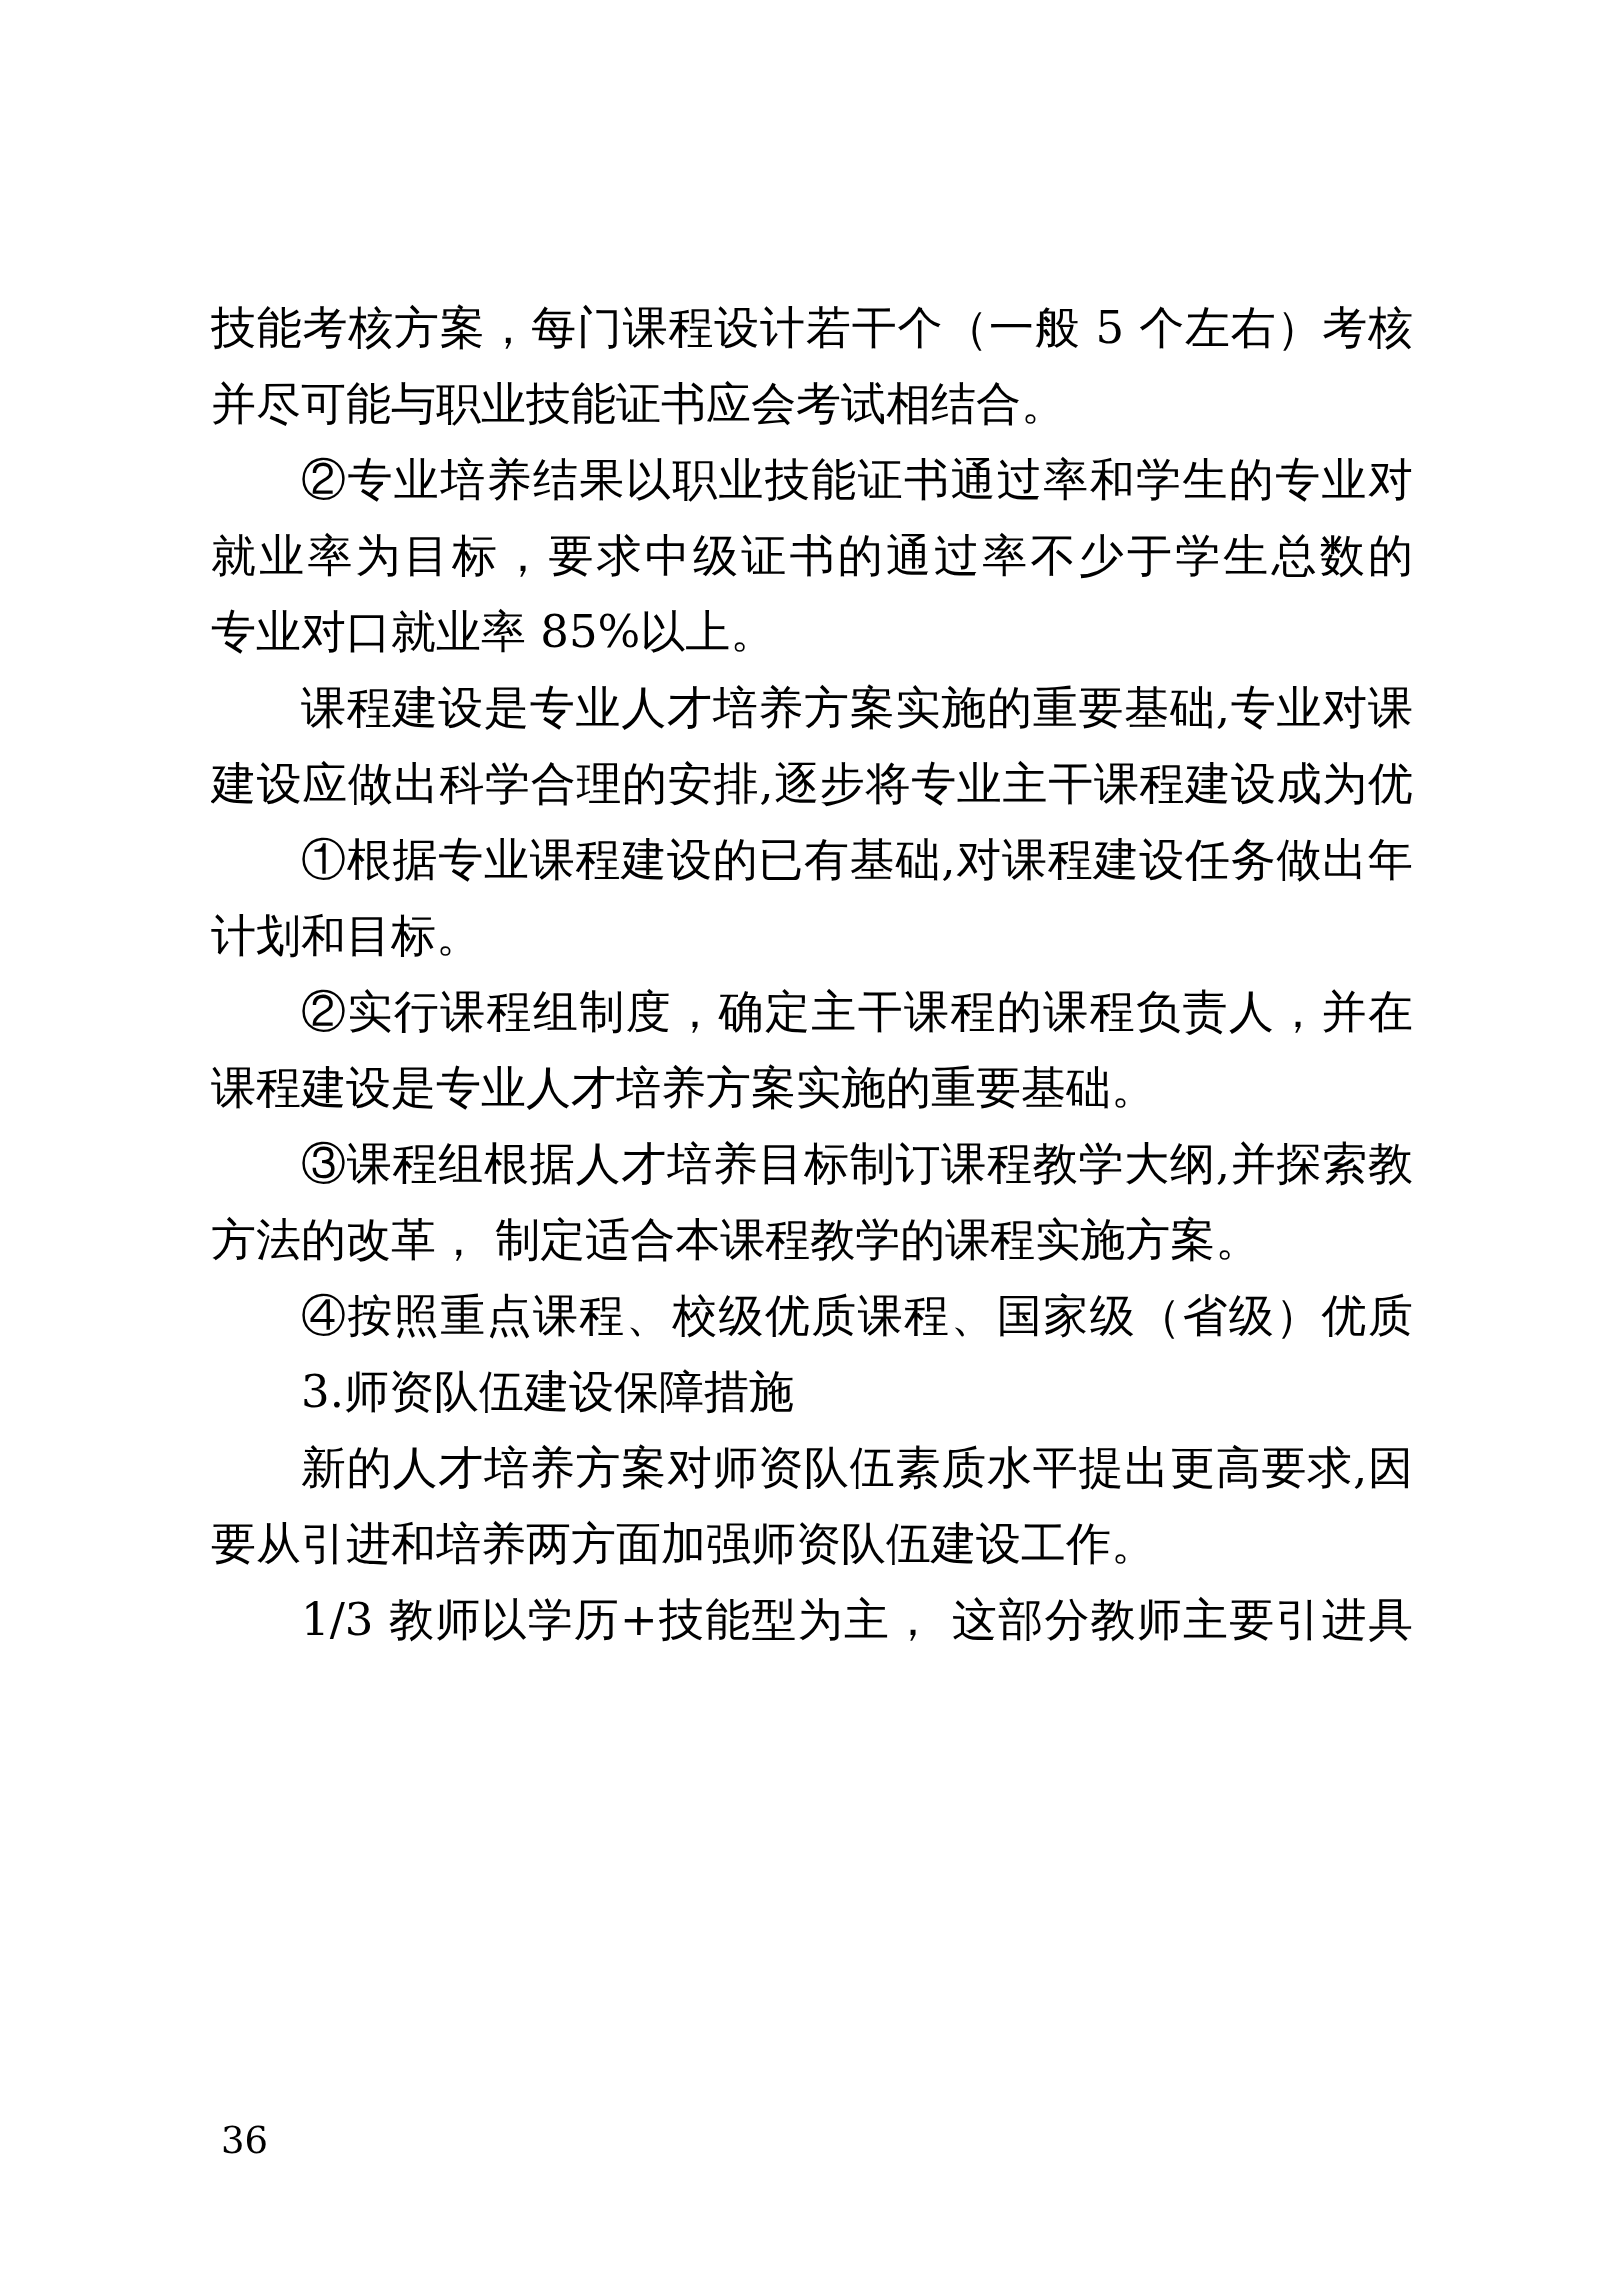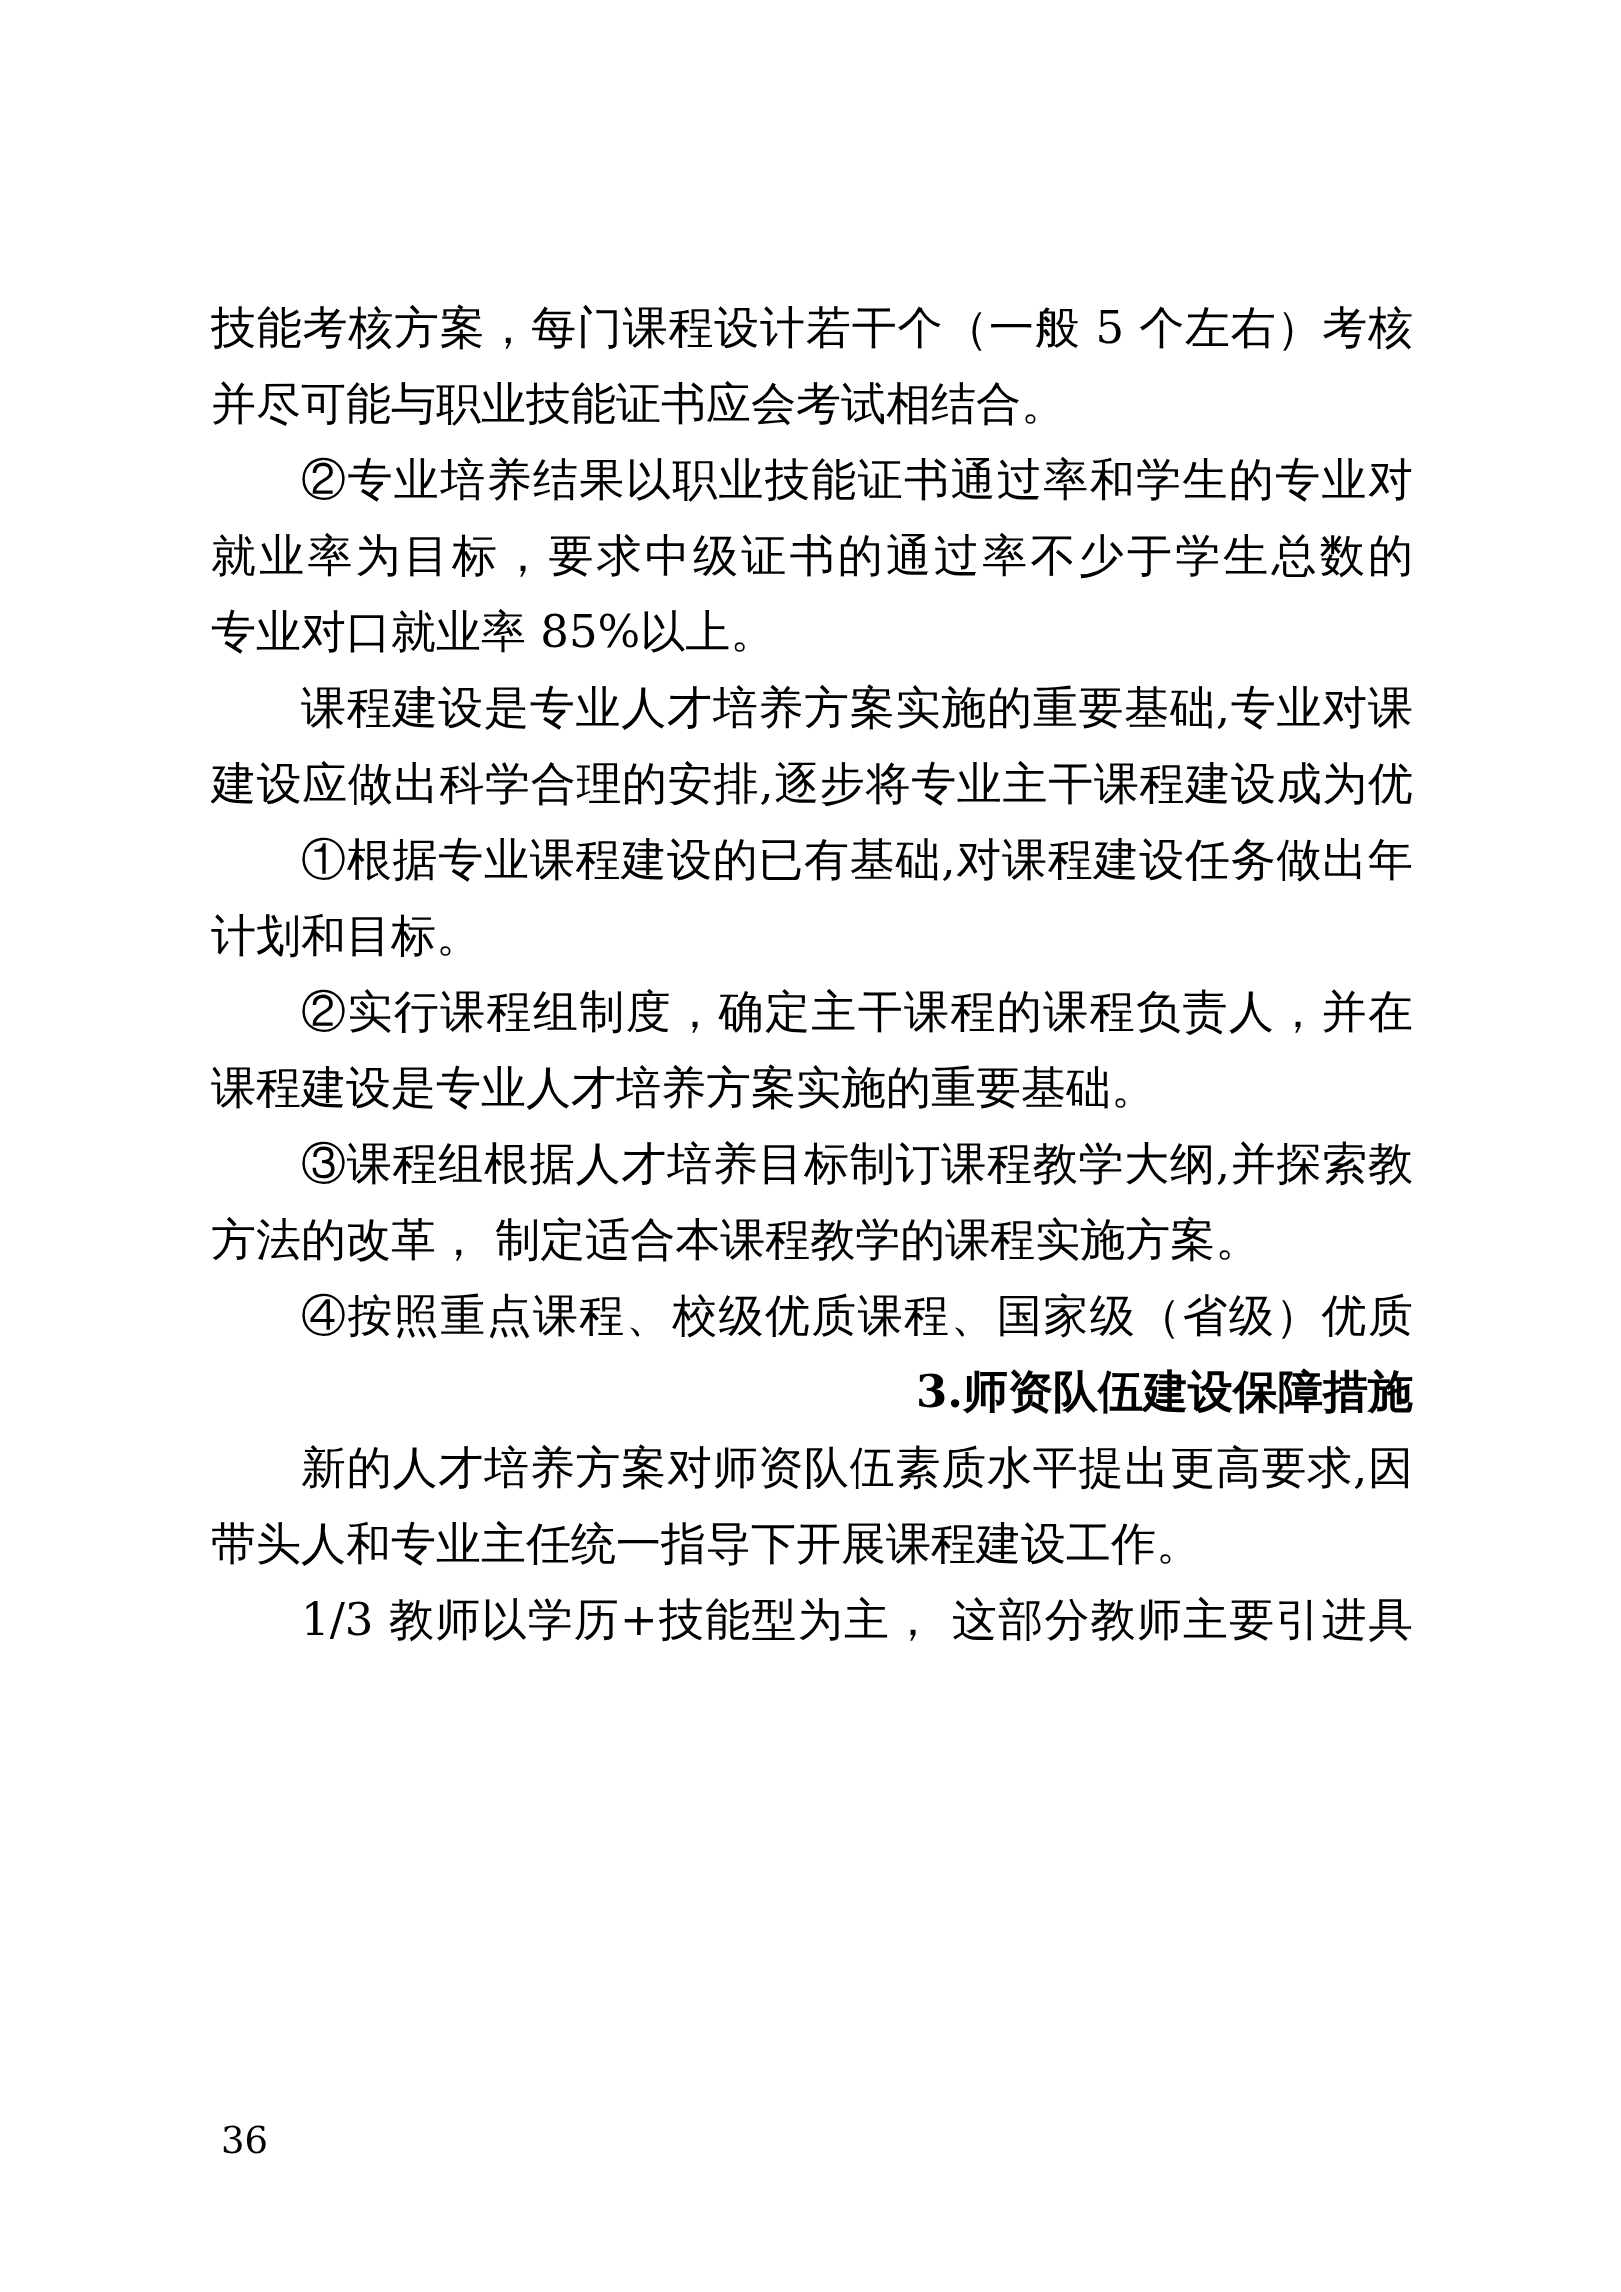--- a/index.html
+++ b/index.html
@@ -37,22 +37,21 @@
   
   .line.fill {
     text-align: justify;
     text-align-last: justify;
   }
   
   .line.indent {
     padding-left: 90px;
   }
   .line.bold {
-    font-weight: bold;
-    text-align: right;
+    font-weight: normal;
   }
   .page-number {
     position: absolute;
     left: 221px;
     top: 2119px;
     font-size: 37px;
     line-height: 43px;
     color: #000000;
   }
 </style>
@@ -71,20 +70,20 @@
     <div class="line fill">建设应做出科学合理的安排,逐步将专业主干课程建设成为优质</div>
     <div class="line fill indent">①根据专业课程建设的已有基础,对课程建设任务做出年度</div>
     <div class="line">计划和目标。</div>
     <div class="line fill indent">②实行课程组制度，确定主干课程的课程负责人，并在专业</div>
     <div class="line">课程建设是专业人才培养方案实施的重要基础。</div>
     <div class="line fill indent">③课程组根据人才培养目标制订课程教学大纲,并探索教学</div>
     <div class="line">方法的改革， 制定适合本课程教学的课程实施方案。</div>
     <div class="line fill indent">④按照重点课程、校级优质课程、国家级（省级）优质课程</div>
     <div class="line indent bold">3.师资队伍建设保障措施</div>
     <div class="line fill indent">新的人才培养方案对师资队伍素质水平提出更高要求,因此</div>
-    <div class="line">带头人和专业主任统一指导下开展课程建设工作。</div>
+    <div class="line">要从引进和培养两方面加强师资队伍建设工作。</div>
     <div class="line fill indent">1/3 教师以学历+技能型为主， 这部分教师主要引进具有较</div>
   </div>
 
   <div class="page-number">36</div>
 
 </div>
 
 
 </body></html>

